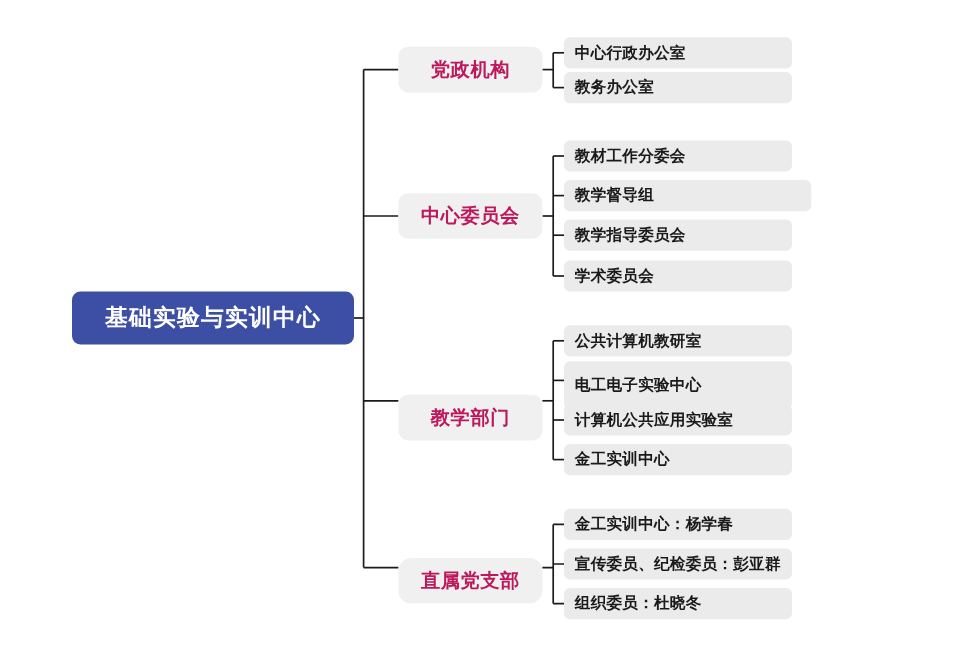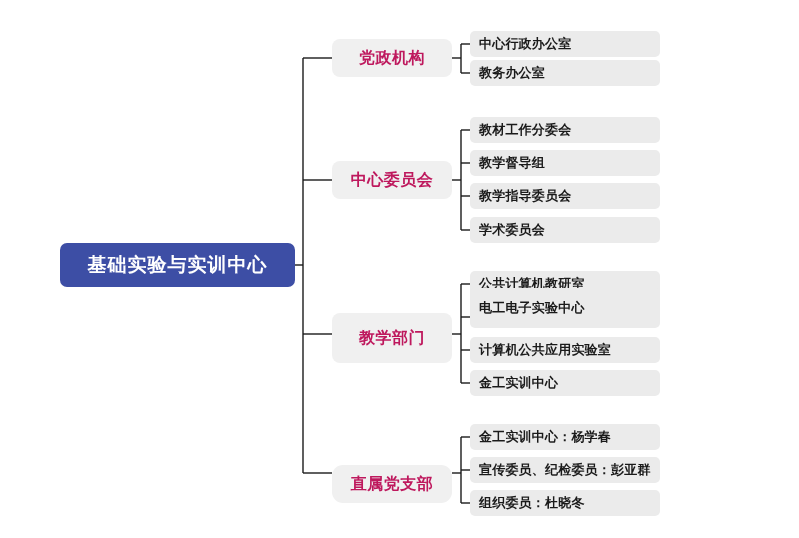--- a/index.html
+++ b/index.html
@@ -120,37 +120,37 @@
   <div class="node leaf-node" style="left:470px; top:60px; width:190px; height:26px;">
     <span>教务办公室</span>
   </div>
 
   <div class="node branch-node" style="left:332px; top:161px; width:120px; height:38px;">
     <span>中心委员会</span>
   </div>
   <div class="node leaf-node" style="left:470px; top:117px; width:190px; height:26px;">
     <span>教材工作分委会</span>
   </div>
-  <div class="node leaf-node" style="left:470px; top:150px; width:190px; height:26px;">
+  <div class="node leaf-node" style="left:470px; top:150px; width:206px; height:26px;">
     <span>教学督导组</span>
   </div>
   <div class="node leaf-node" style="left:470px; top:183px; width:190px; height:26px;">
     <span>教学指导委员会</span>
   </div>
   <div class="node leaf-node" style="left:470px; top:217px; width:190px; height:26px;font-family:Liberation Serif, serif;">
     <span>学术委员会</span>
   </div>
 
-  <div class="node branch-node" style="left:332px; top:313px; width:120px; height:50px;">
+  <div class="node branch-node" style="left:332px; top:329px; width:120px; height:38px;">
     <span>教学部门</span>
   </div>
   <div class="node leaf-node" style="left:470px; top:271px; width:190px; height:26px;">
     <span>公共计算机教研室</span>
   </div>
-  <div class="node leaf-node" style="left:470px; top:288px; width:190px; height:40px;">
+  <div class="node leaf-node" style="left:470px; top:301px; width:190px; height:40px;">
     <span>电工电子实验中心</span>
   </div>
   <div class="node leaf-node" style="left:470px; top:337px; width:190px; height:26px;">
     <span>计算机公共应用实验室</span>
   </div>
   <div class="node leaf-node" style="left:470px; top:370px; width:190px; height:26px;">
     <span>金工实训中心</span>
   </div>
 
   <div class="node branch-node" style="left:332px; top:465px; width:120px; height:38px;border-radius:11px;">

